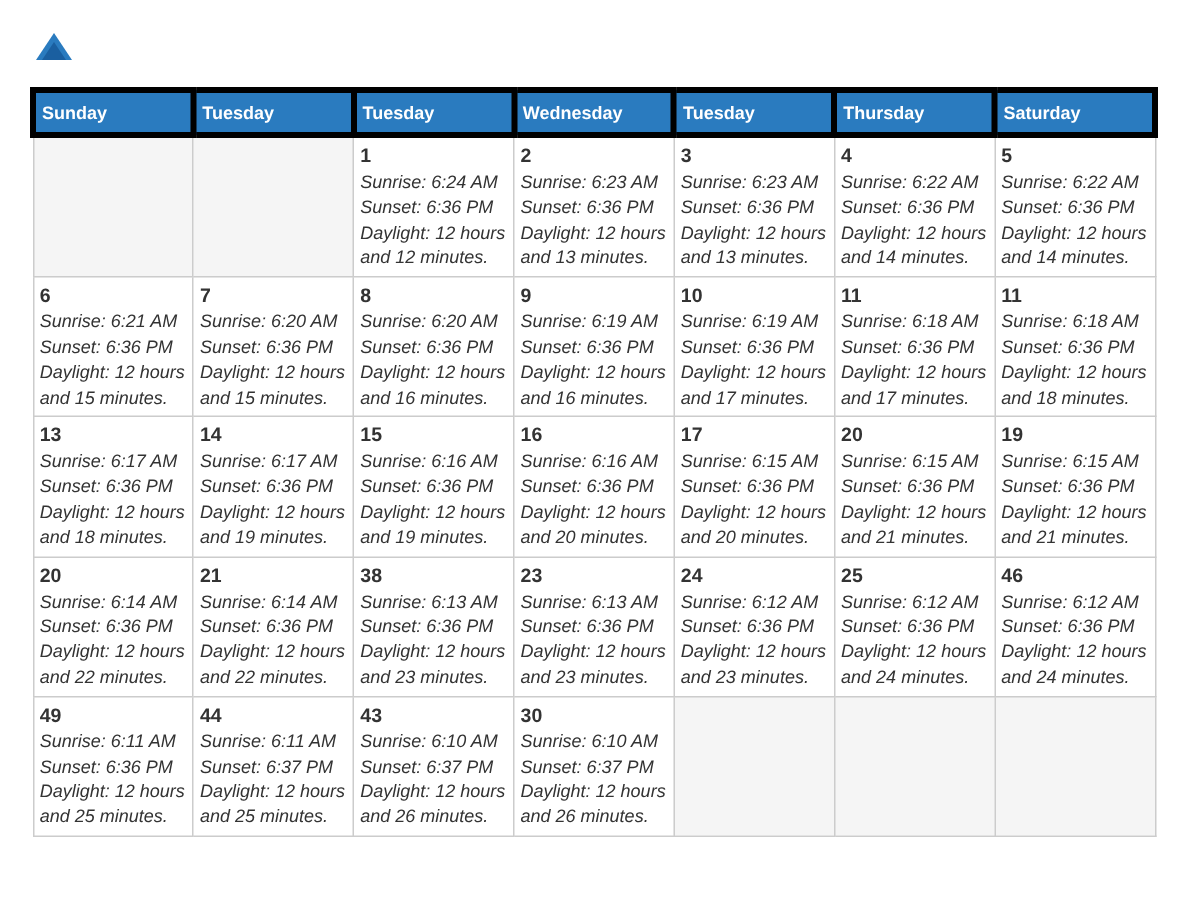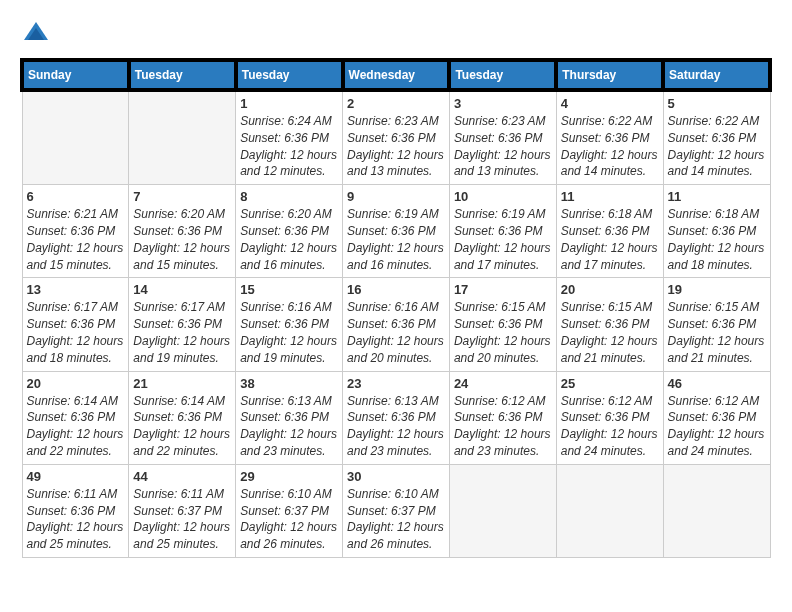--- a/index.html
+++ b/index.html
@@ -244,21 +244,21 @@
       <tr>
         <td>
           <div class="day-number">49</div>
           <div class="day-info">Sunrise: 6:11 AM<br>Sunset: 6:36 PM<br>Daylight: 12 hours<br>and 25 minutes.</div>
         </td>
         <td>
           <div class="day-number">44</div>
           <div class="day-info">Sunrise: 6:11 AM<br>Sunset: 6:37 PM<br>Daylight: 12 hours<br>and 25 minutes.</div>
         </td>
         <td>
-          <div class="day-number">29</div>
+          <div class="day-number">43</div>
           <div class="day-info">Sunrise: 6:10 AM<br>Sunset: 6:37 PM<br>Daylight: 12 hours<br>and 26 minutes.</div>
         </td>
         <td>
           <div class="day-number">30</div>
           <div class="day-info">Sunrise: 6:10 AM<br>Sunset: 6:37 PM<br>Daylight: 12 hours<br>and 26 minutes.</div>
         </td>
         <td class="empty"></td>
         <td class="empty"></td>
         <td class="empty"></td>
       </tr>

